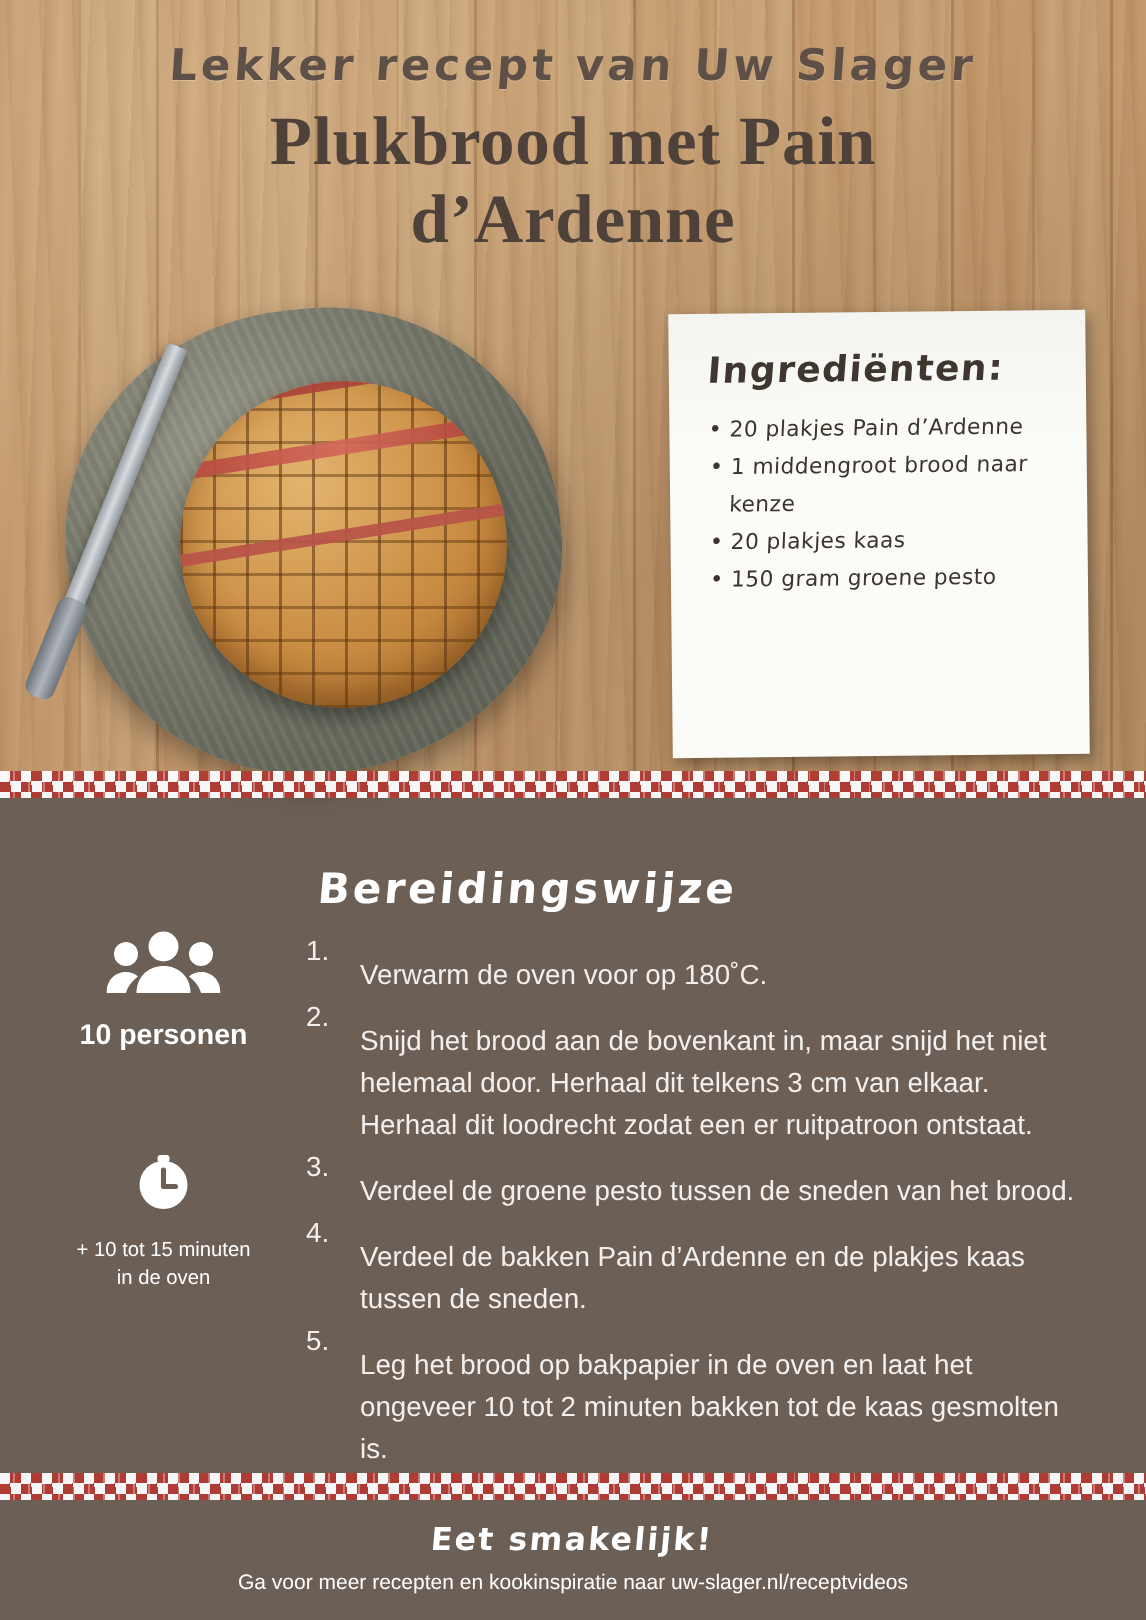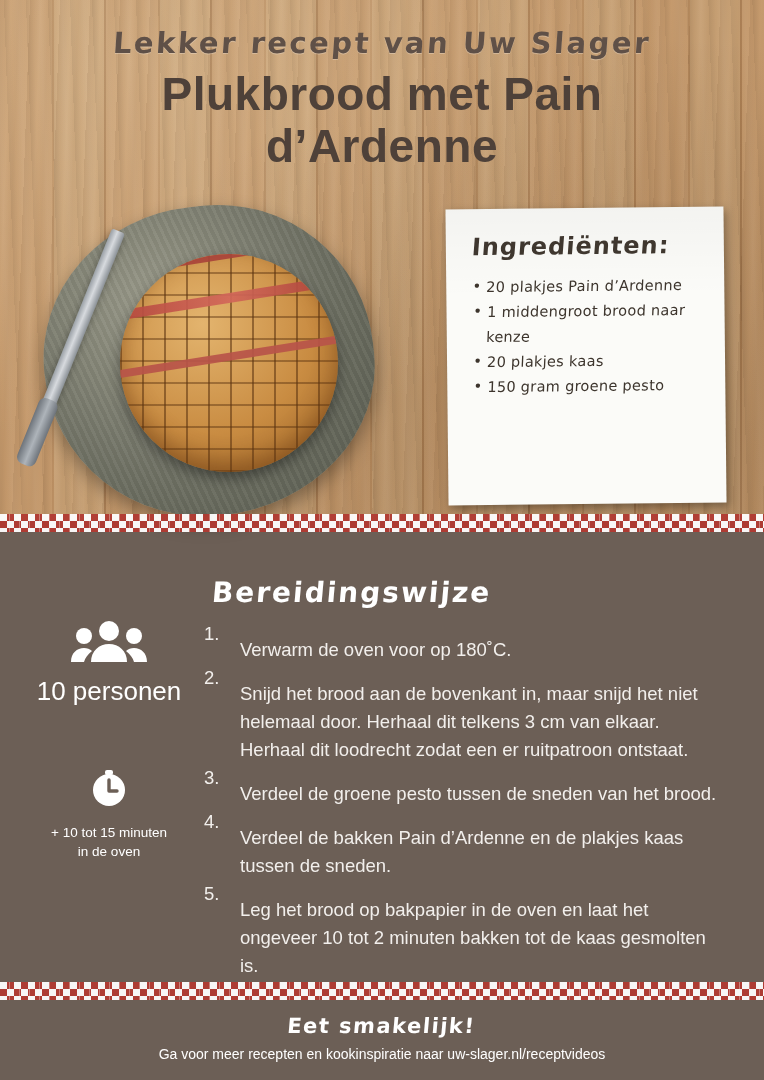--- a/index.html
+++ b/index.html
@@ -43,21 +43,21 @@
     text-align: center; z-index: 6;
   }
   .kicker {
     font-family: "DejaVu Sans", sans-serif;
     font-size: 29px; letter-spacing: 2.5px;
     color: #5f5047; font-weight: bold;
     text-shadow: 0 1px 0 rgba(255,255,255,0.25);
     transform: skewX(-4deg);
   }
   .main-title {
-    font-family: Liberation Sans, sans-serif;
+    font-family: Liberation Serif, serif;
     font-weight: bold;
     font-size: 46px;
     line-height: 52px;
     color: #4e4139;
     margin-top: 8px;
     letter-spacing: 0.5px;
     text-align: center;
   }
 
   
@@ -196,21 +196,21 @@
   .step .txt { flex: 1; margin-top: 16px; }
 
   
   .meta {
     position: absolute; left: 14px; top: 88px; width: 190px;
     text-align: center; color: #ffffff;
   }
   .meta .icon { margin: 0 auto 10px; }
   .meta .big {
     font-family: "Liberation Sans", sans-serif;
-    font-size: 26px; line-height: 26px;
+    font-size: 19px; line-height: 26px; font-weight: bold;
   }
   .meta .small {
     font-family: "Liberation Sans", sans-serif;
     font-size: 13.5px; line-height: 17px; margin-top: 2px;
   }
   .meta .block2 { margin-top: 64px; }
 
   
   .footer {
     position: absolute; left: 0; top: 1000px; width: 764px; height: 80px;

